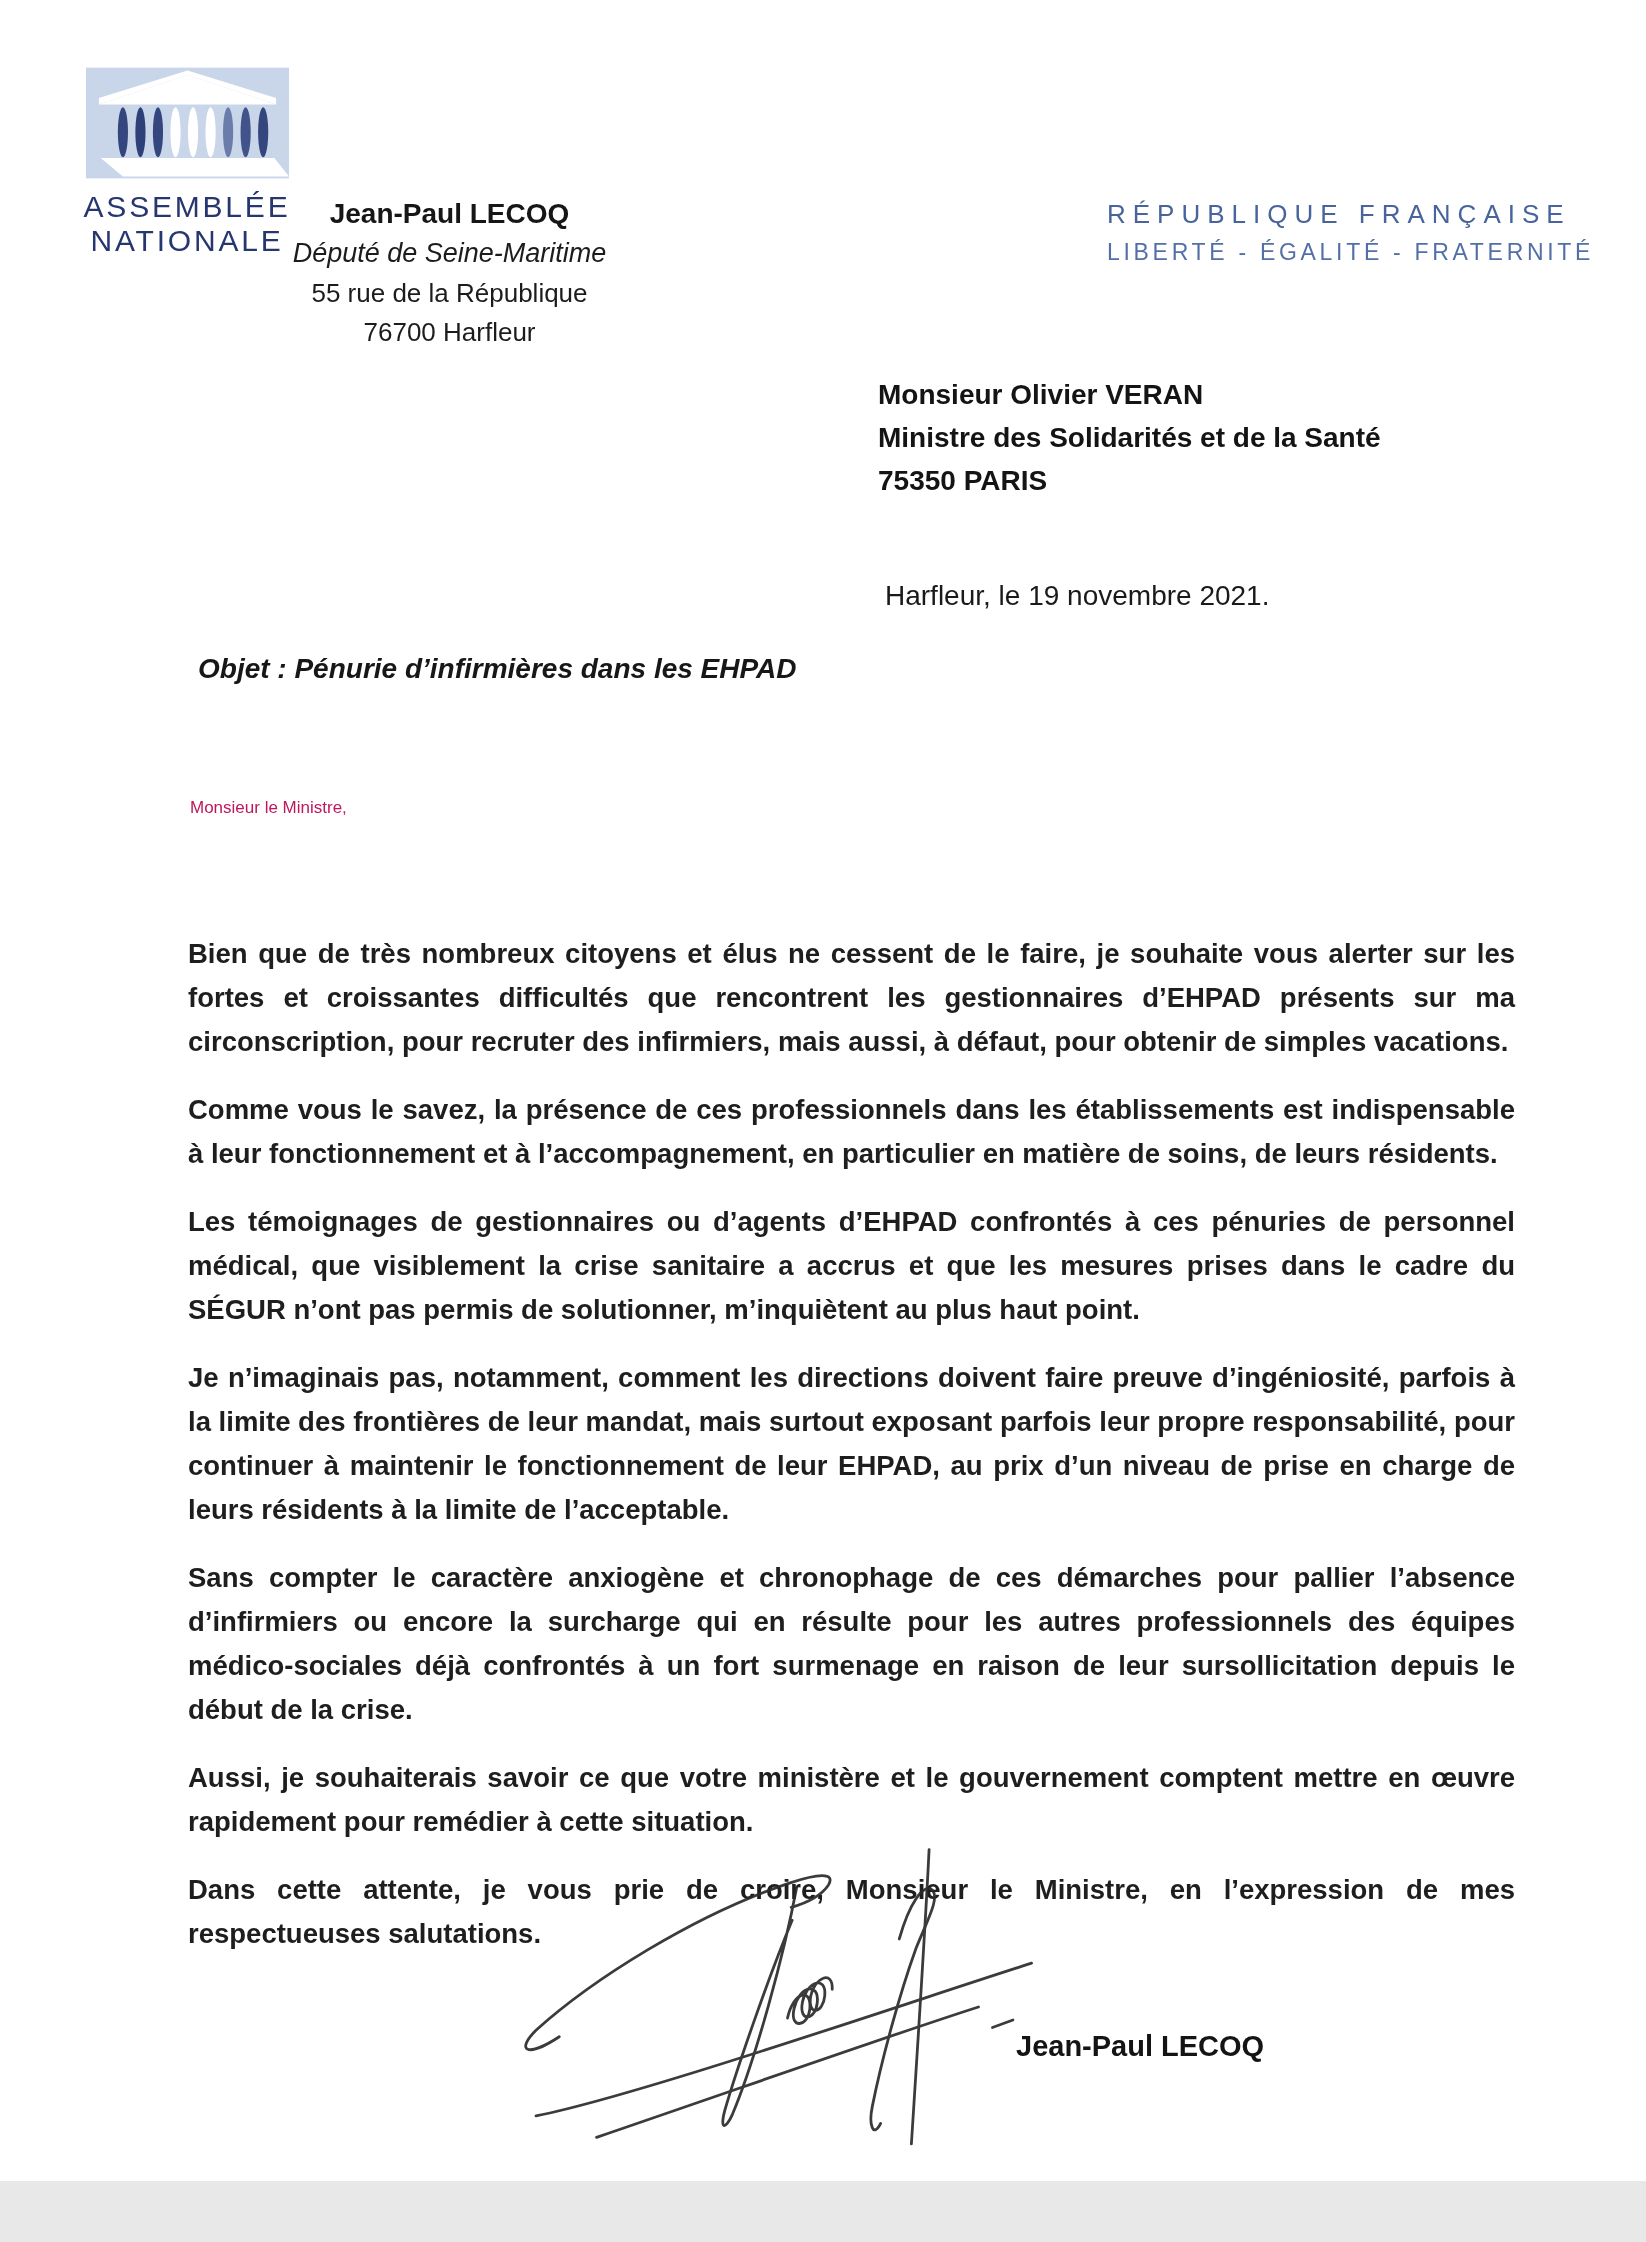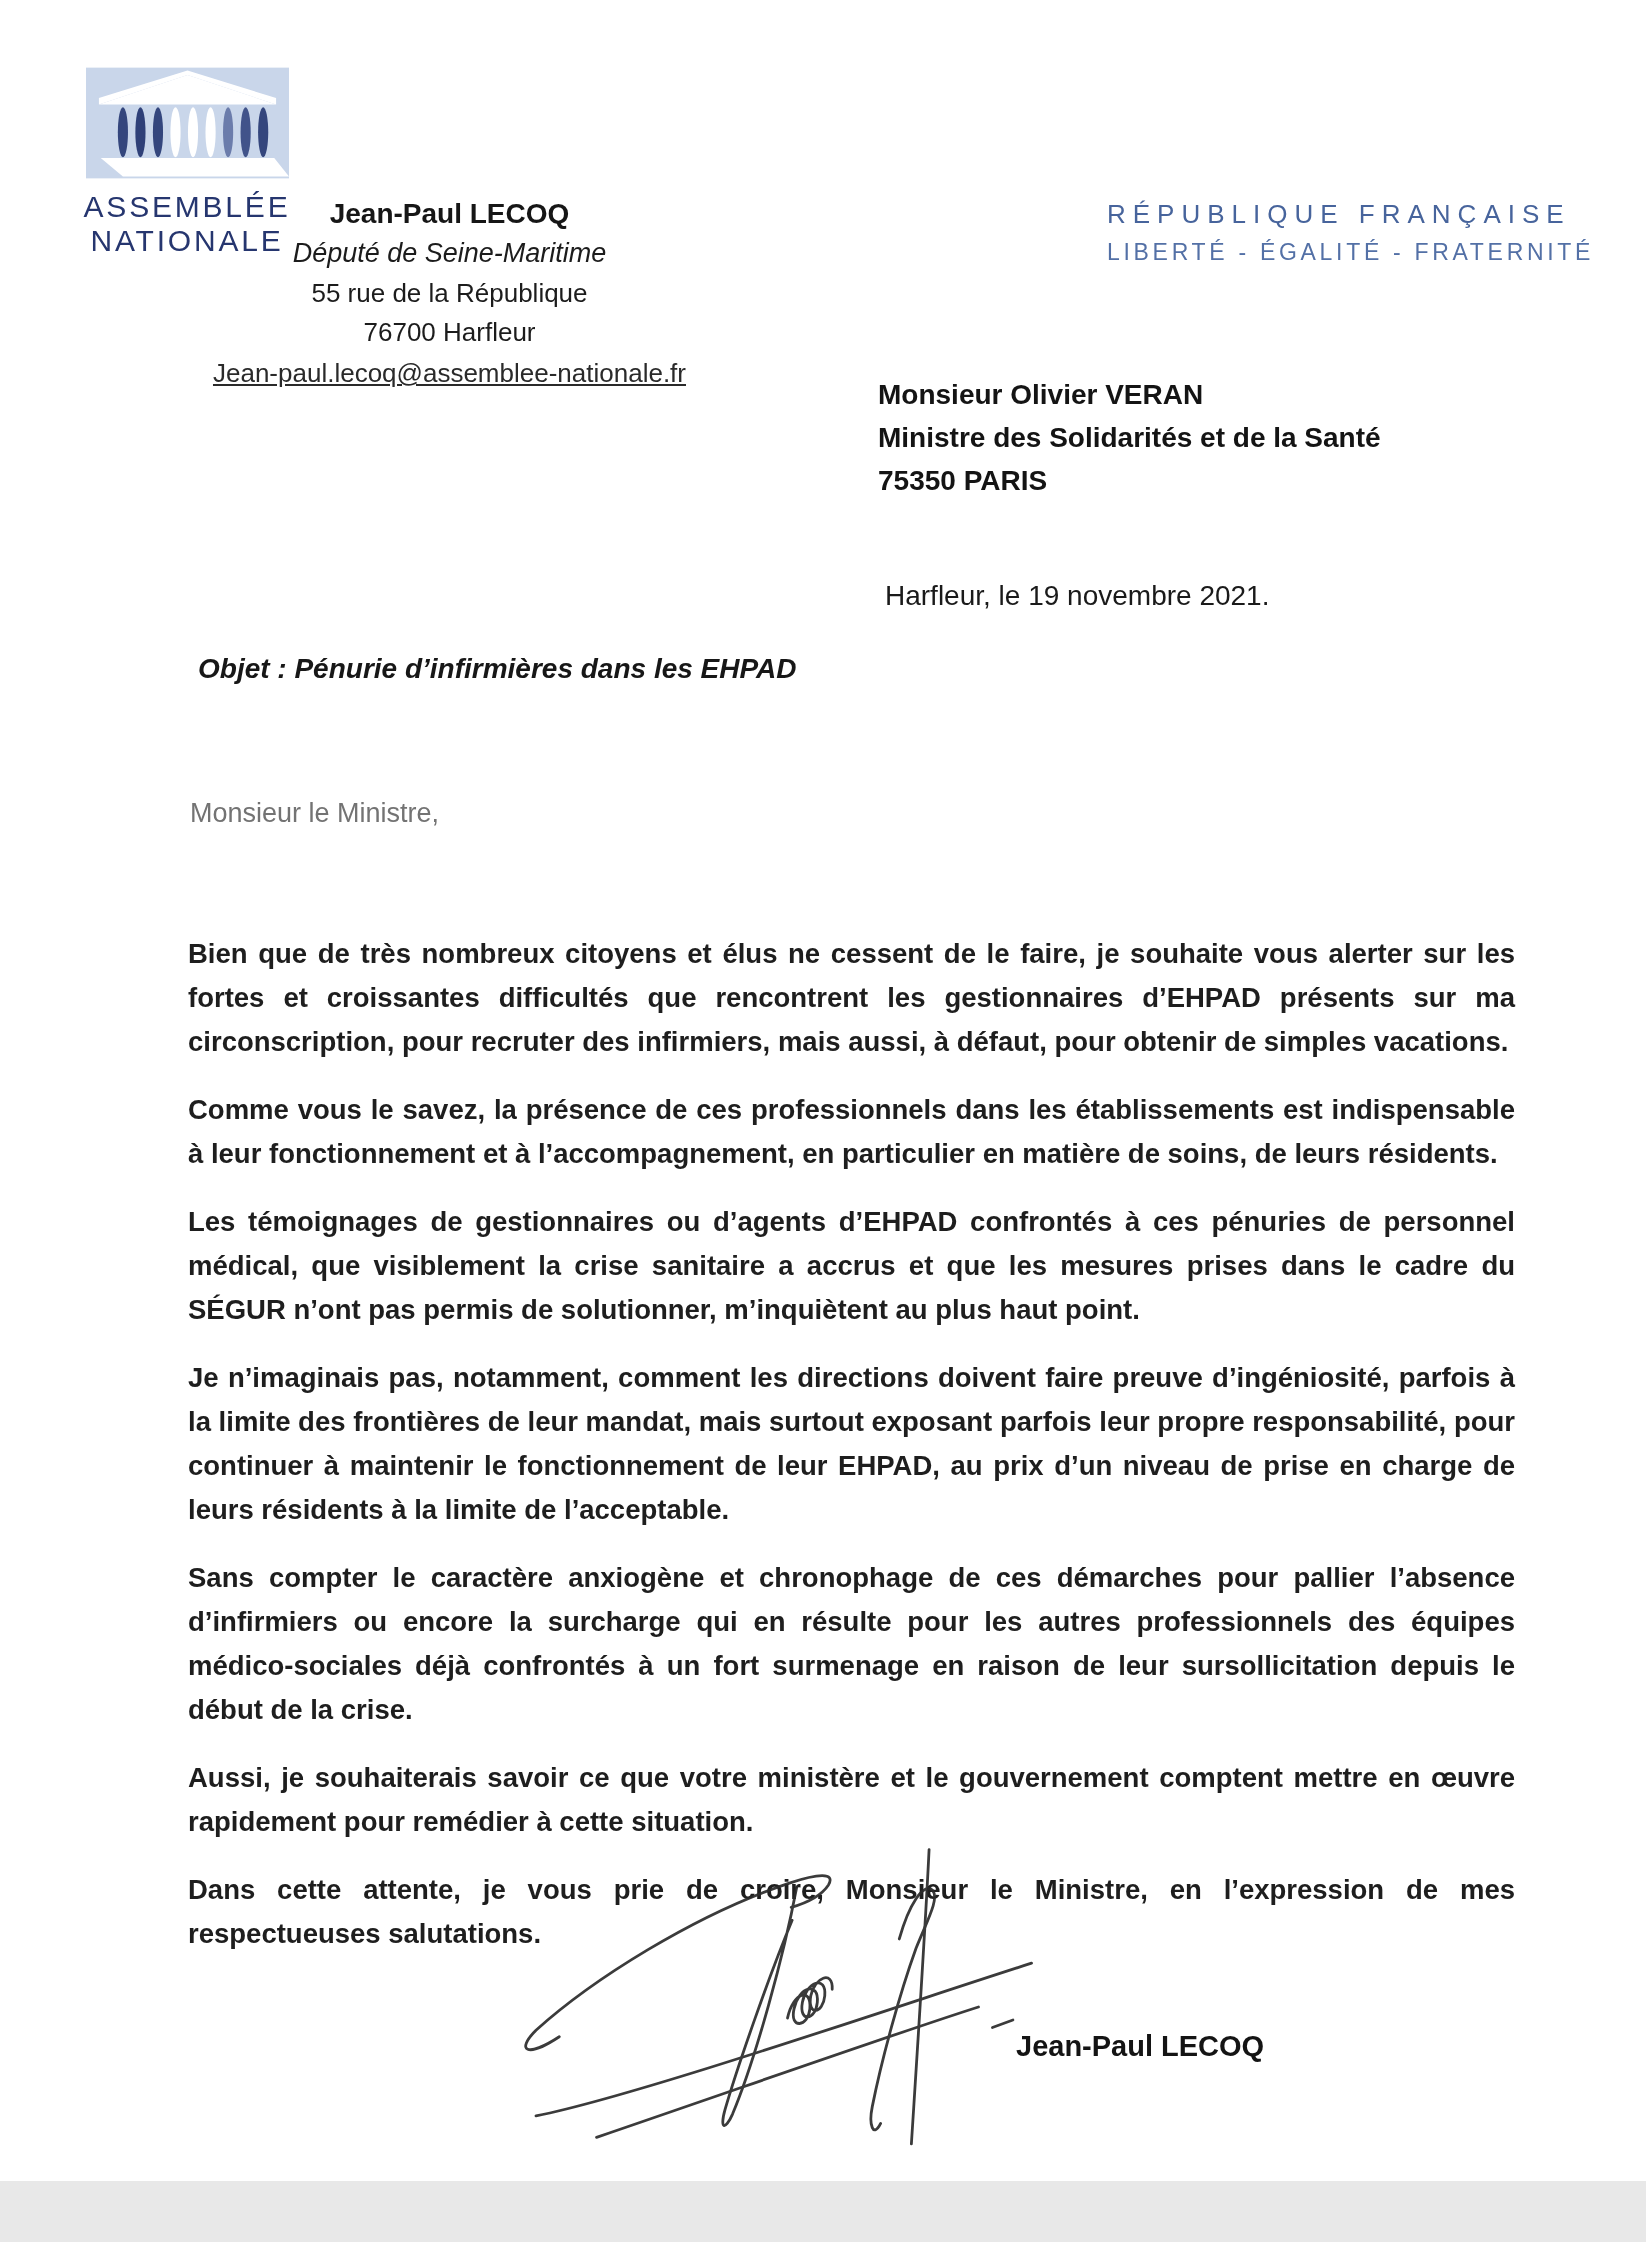--- a/index.html
+++ b/index.html
@@ -46,21 +46,21 @@
     font-size:28px; color:#1a1a1a;margin-left:7px;
   }
 
   
   .subject {
     position:absolute; left:198px; top:653px;
     font-weight:bold; font-style:italic; font-size:28px; color:#171717;
   }
   .salutation {
     position:absolute; left:190px; top:798px;
-    font-size:27px; color:#737373;
+    font-size:17px; color:#be185d;
   }
 
   
   .body-text {
     position:absolute; left:188px; top:932px; width:1327px;font-weight:bold;
   }
   .body-text p {
     margin:0 0 24px 0;
     font-size:27.5px; line-height:44px;
     text-align:justify;
@@ -104,21 +104,20 @@
   <div class="org-name">
     <div>ASSEMBLÉE</div>
     <div>NATIONALE</div>
   </div>
 
   <div class="sender">
     <div class="name">Jean-Paul LECOQ</div>
     <div class="role">Député de Seine-Maritime</div>
     <div class="addr">55 rue de la République</div>
     <div class="addr">76700 Harfleur</div>
-    <div class="email">Jean-paul.lecoq@assemblee-nationale.fr</div>
   </div>
 
   <div class="republic">
     <div class="line1">RÉPUBLIQUE FRANÇAISE</div>
     <div class="line2">LIBERTÉ - ÉGALITÉ - FRATERNITÉ</div>
   </div>
 
   <div class="recipient">
     <div>Monsieur Olivier VERAN</div>
     <div>Ministre des Solidarités et de la Santé</div>

